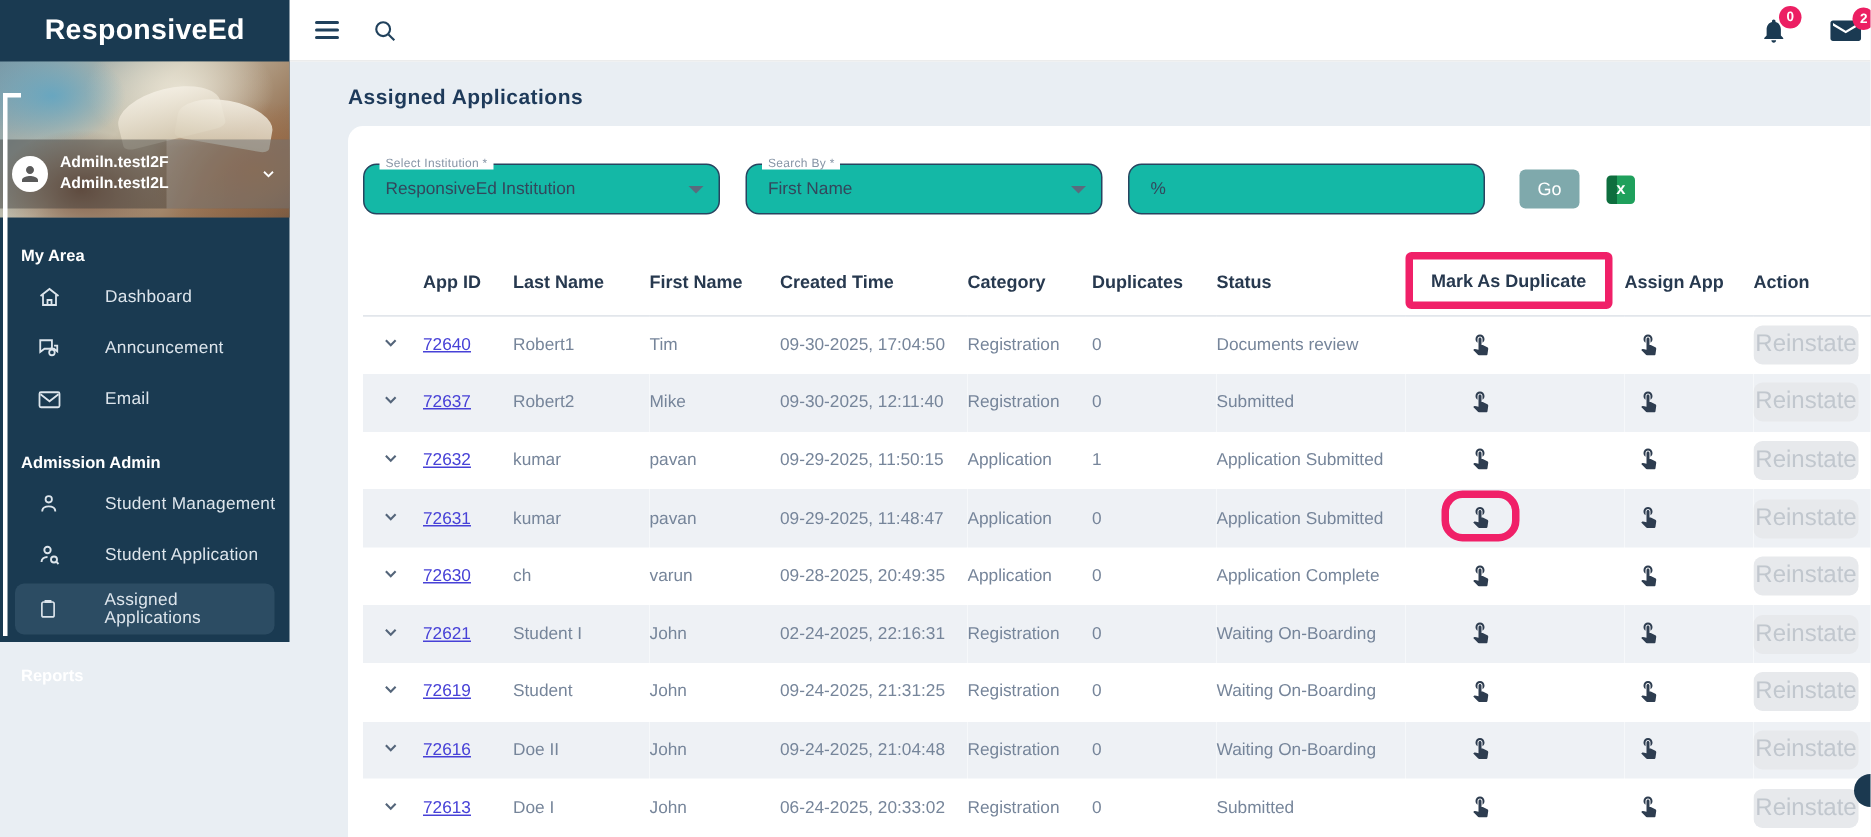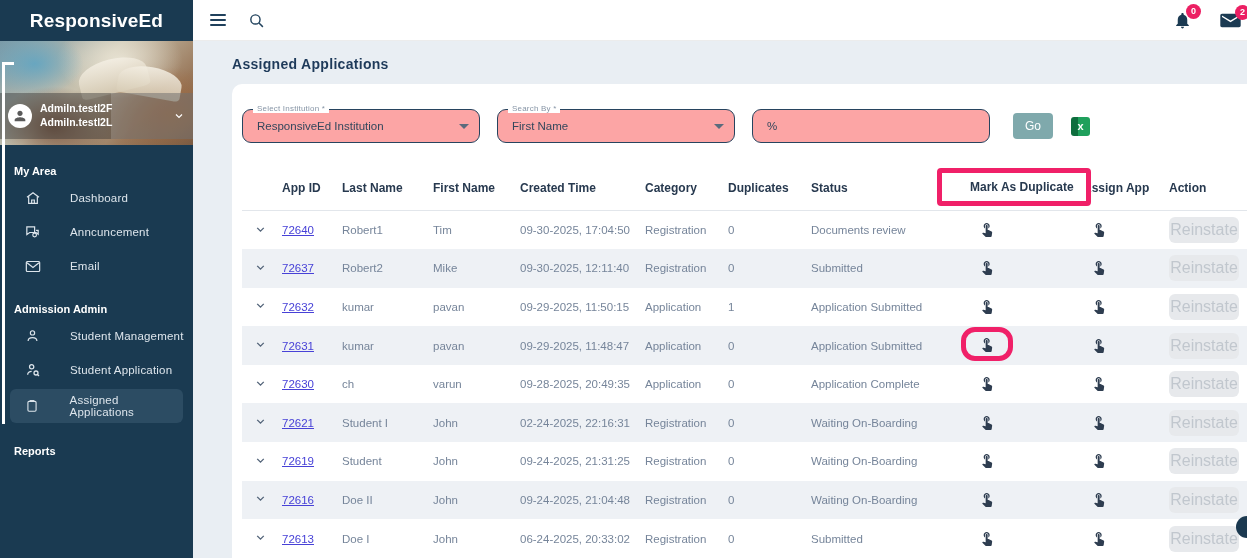--- a/index.html
+++ b/index.html
@@ -12,21 +12,21 @@
     --row-alt:#eef1f5;
     --pink:#f02068;
     --link:#4741d7;
     --teal-btn:#7fa9ac;
   }
   *{box-sizing:border-box;margin:0;padding:0;}
   html,body{width:1247px;height:558px;overflow:hidden;}
   body{font-family:"Liberation Sans",sans-serif;background:var(--light-bg);position:relative;}
 
   
-  .sidebar{position:absolute;left:0;top:0;width:193px;height:558px;background:var(--navy);z-index:3;}
+  .sidebar{position:absolute;left:0;top:0;width:193px;height:428px;background:var(--navy);z-index:3;}
   .logo-bar{height:41px;display:flex;align-items:center;justify-content:center;}
   .logo-text{color:#fff;font-weight:bold;font-size:19px;letter-spacing:.2px;}
   .banner{position:relative;height:104px;overflow:hidden;
     background:
       radial-gradient(70px 45px at 18% 22%, rgba(95,165,195,.85), transparent 70%),
       radial-gradient(90px 55px at 62% 18%, rgba(235,230,215,.9), transparent 70%),
       radial-gradient(100px 65px at 88% 70%, rgba(160,100,55,.85), transparent 72%),
       radial-gradient(80px 55px at 28% 82%, rgba(120,82,60,.9), transparent 72%),
       linear-gradient(135deg,#7a9aa8 0%,#c9c2ae 42%,#9a7a5d 75%,#6e5846 100%);}
   .banner .page1,.banner .page2{position:absolute;background:linear-gradient(180deg,#f4efe4,#d8cdb6);border-radius:50% 50% 10% 10%;opacity:.85;}
@@ -56,21 +56,21 @@
   .icon-badge-wrap{position:relative;cursor:pointer;display:flex;}
   .badge{position:absolute;top:-7px;right:-9px;min-width:15px;height:15px;border-radius:8px;background:#ec1f63;color:#fff;font-size:9px;font-weight:bold;display:flex;align-items:center;justify-content:center;padding:0 3px;}
 
   
   .content{position:absolute;left:193px;top:41px;width:1054px;height:517px;background:var(--light-bg);}
   .page-title{padding:15px 0 0 39px;font-size:14px;font-weight:bold;color:#1e3a5a;letter-spacing:.3px;}
   .card{margin:12px 0 0 39px;width:1040px;height:480px;background:#fff;border-radius:10px 0 0 0;padding:25px 0 0 10px;}
 
   
   .filters{display:flex;align-items:center;}
-  .field{position:relative;border:1px solid #27445f;border-radius:9px;height:34px;width:238px;display:flex;align-items:center;padding:0 10px 0 14px;margin-right:17px;background:#fca5a5;}
+  .field{position:relative;border:1px solid #27445f;border-radius:9px;height:34px;width:238px;display:flex;align-items:center;padding:0 10px 0 14px;margin-right:17px;background:#14b8a6;}
   .field-label{position:absolute;top:-6px;left:10px;background:#fff;padding:0 4px;font-size:8px;color:#8795a6;letter-spacing:.2px;}
   .field-value{font-size:11.5px;color:#33475c;}
   .select-caret{margin-left:auto;width:0;height:0;border-left:5px solid transparent;border-right:5px solid transparent;border-top:5px solid #5a6b7d;}
   .go-btn{margin-left:6px;width:40px;height:26px;background:var(--teal-btn);color:#fff;border:none;border-radius:4px;font-size:12px;font-family:inherit;cursor:pointer;}
   .excel-icon{margin-left:18px;width:19px;height:19px;border-radius:3px;background:linear-gradient(90deg,#0e6e3e 36%,#1fa05c 36%);color:#fff;font-size:11px;font-weight:bold;display:flex;align-items:center;justify-content:center;cursor:pointer;}
 
   
   table{border-collapse:collapse;table-layout:fixed;margin-top:31px;width:1022px;}
   thead th{font-size:12px;font-weight:bold;color:#27394f;text-align:left;padding:6px 4px 14px 0;border-bottom:1px solid #e2e6eb;white-space:nowrap;}
   th.c-exp{width:40px;} th.c-appid{width:60px;} th.c-last{width:91px;} th.c-first{width:87px;}
@@ -80,21 +80,21 @@
   tbody tr.alt{background:var(--row-alt);}
   td.exp-cell{padding-left:12px;}
   .expand-btn{display:inline-flex;cursor:pointer;}
   .app-link{color:var(--link);text-decoration:underline;cursor:pointer;}
   td.mark-cell{padding-left:42px;}
   td.assign-cell{padding-left:8px;}
   .touch{display:inline-flex;cursor:pointer;}
   .reinstate-btn{width:70px;height:26px;background:#e7e9ec;color:#c1c7ce;border:none;border-radius:6px;font-size:16px;font-family:inherit;}
 
   
-  .ann-box{display:inline-block;position:relative;border:5px solid var(--pink);border-radius:4px;background:#fff;padding:7px 12px 7px 28px;margin:-12px 0 -10px -14px;}
+  .ann-box{display:inline-block;position:relative;border:5px solid var(--pink);border-radius:4px;background:#fff;padding:7px 12px 7px 12px;margin:-12px 0 -10px -14px;}
   .ann-ring{display:inline-flex;align-items:center;justify-content:center;border:5px solid var(--pink);border-radius:14px;padding:4px 13px;margin:-10px 0 -10px -18px;}
 
   .fab-clip{position:absolute;right:-11px;top:516px;width:22px;height:22px;border-radius:50%;background:#1b3950;z-index:4;}
 </style>
 </head>
 <body>
 
 <div class="sidebar">
   <div class="logo-bar">
     <span class="logo-text">ResponsiveEd</span>

